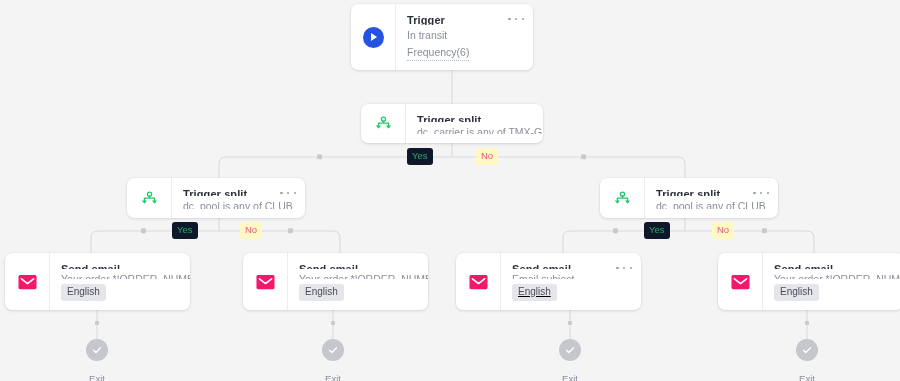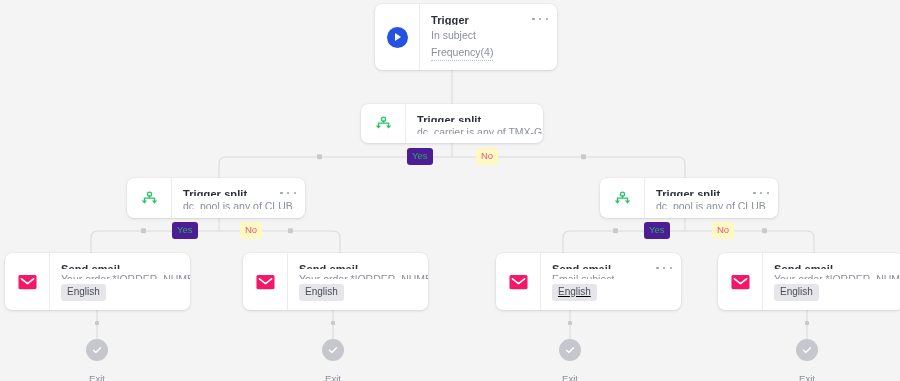--- a/index.html
+++ b/index.html
@@ -128,21 +128,21 @@
   }
   
   .pill {
     position: absolute;
     font-size: 9.5px;
     line-height: 12px;
     padding: 2px 5px 3px;
     border-radius: 3px;
     white-space: nowrap;
   }
-  .pill-yes { background: #4c1d95; color: #2aa86a; }
+  .pill-yes { background: #0f172a; color: #2aa86a; }
   .pill-no  { background: #fef9c3; color: #e8557e; }
   
   .exit {
     position: absolute;
     width: 46px;
     text-align: center;
   }
   .exit-circle {
     width: 22px; height: 22px;
     border-radius: 50%;
@@ -205,35 +205,35 @@
       <rect x="613" y="228.2" width="5" height="5" rx="1"></rect>
       <rect x="762" y="228.2" width="5" height="5" rx="1"></rect>
 
       <rect x="95" y="321" width="4" height="4" rx="1"></rect>
       <rect x="331" y="321" width="4" height="4" rx="1"></rect>
       <rect x="568" y="321" width="4" height="4" rx="1"></rect>
       <rect x="805" y="321" width="4" height="4" rx="1"></rect>
     </g>
   </svg>
 
-  <div class="node" style="left:375px; top:4px; width:182px; height:66px;">
+  <div class="node" style="left:351px; top:4px; width:182px; height:66px;">
     <div class="node-icon">
       <span class="ic-trigger">
           <span></span>
         </span>
     </div>
     <div class="node-body">
       <div class="kebab">
           <i></i>
           <i></i>
           <i></i>
         </div>
       <div class="node-title">Trigger</div>
-      <div class="node-sub">In subject</div>
-      <div class="node-link">Frequency(4)</div>
+      <div class="node-sub">In transit</div>
+      <div class="node-link">Frequency(6)</div>
     </div>
   </div>
 
   <div class="node" style="left:361px; top:104px; width:182px; height:39px;">
     <div class="node-icon">
       <svg width="19" height="19" viewBox="0 0 24 24" fill="none" stroke="#27c56a" stroke-width="1.7" stroke-linecap="round" stroke-linejoin="round">
         <circle cx="12" cy="6.5" r="2.6"></circle>
         <path d="M12 9.2v2.3M12 11.5H5.6v5.2M12 11.5h6.4v5.2"></path>
         <path d="M3.7 15l1.9 2.3L7.5 15M16.5 15l1.9 2.3L20.3 15"></path>
       </svg>
@@ -315,21 +315,21 @@
       </svg>
     </div>
     <div class="node-body">
 
       <div class="node-title">Send email</div>
       <div class="node-sub">Your order *|ORDER_NUMBER|*...</div>
       <span class="badge-lang">English</span>
     </div>
   </div>
 
-  <div class="node" style="left:496px; top:253px; width:185px; height:57px;text-decoration:underline;">
+  <div class="node" style="left:456px; top:253px; width:185px; height:57px;text-decoration:underline;">
     <div class="node-icon">
       <svg width="19" height="16" viewBox="0 0 20 16">
         <rect x="0.5" y="0.5" width="19" height="15" rx="1.6" fill="#f3186a"></rect>
         <path d="M3.6 4.6 L10 9.6 L16.4 4.6" fill="none" stroke="#ffffff" stroke-width="1.7" stroke-linecap="round" stroke-linejoin="round"></path>
       </svg>
     </div>
     <div class="node-body">
       <div class="kebab">
           <i></i>
           <i></i>

